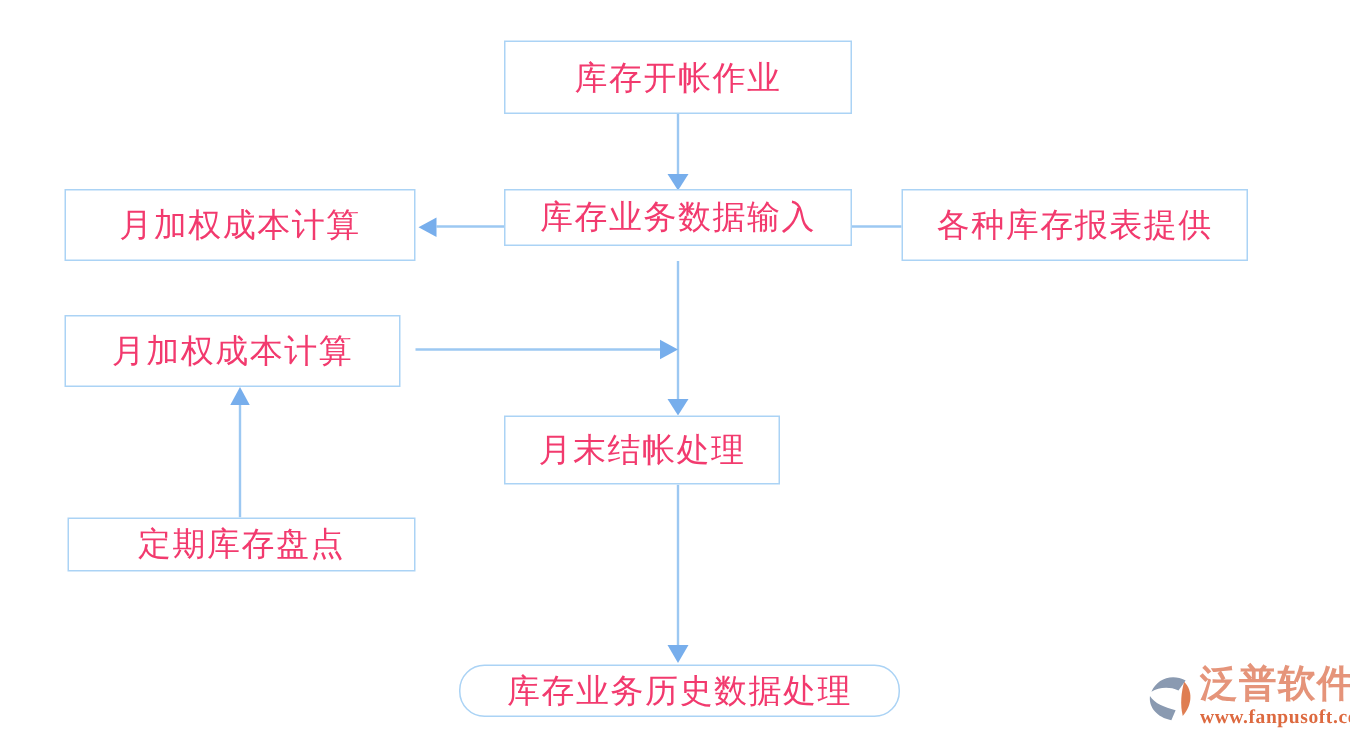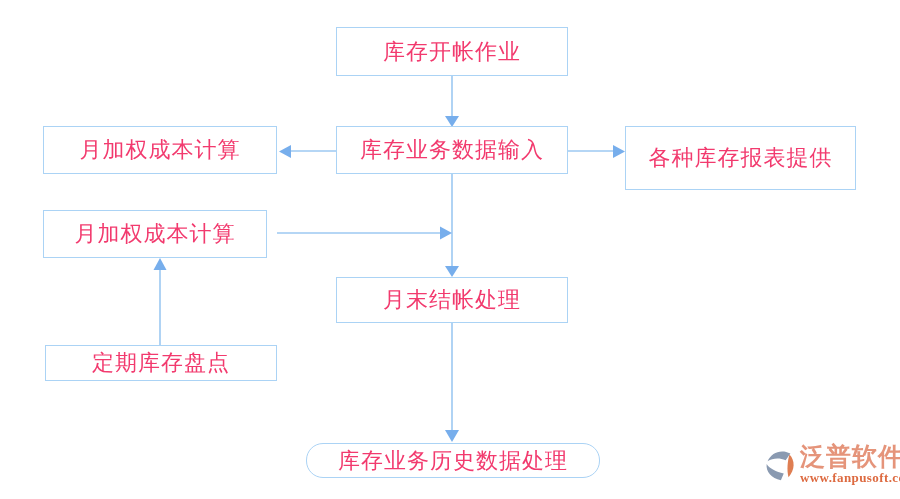--- a/index.html
+++ b/index.html
@@ -16,25 +16,25 @@
     box-sizing:border-box;
     background:#ffffff;
     border:1px solid #abd3f5;
     color:#f23a6e;
     font-size:22px;
     letter-spacing:1px;
     display:flex;align-items:center;justify-content:center;
     white-space:nowrap;
   }
   .n-open     {left:336px; top:27px;   width:232px; height:49px;}
-  .n-input    {left:336px; top:126px; width:232px; height:48px;text-align:center;}
+  .n-input    {left:336px; top:126px; width:232px; height:38px;text-align:center;}
   .n-query    {left:43px;  top:126px; width:234px; height:48px;}
-  .n-report   {left:625px; top:126px; width:231px; height:64px;}
+  .n-report   {left:601px; top:126px; width:231px; height:48px;}
   .n-cost     {left:43px;  top:210px; width:224px; height:48px;}
-  .n-close    {left:336px; top:277px; width:232px; height:46px;}
+  .n-close    {left:336px; top:277px; width:184px; height:46px;}
   .n-stock    {left:45px;  top:345px; width:232px; height:36px;}
   .n-history  {left:306px; top:443px; width:294px; height:35px;border-radius:17px;}
 
   .watermark{
     position:absolute;left:760px;top:444px;
     display:flex;align-items:flex-start;
   }
   .wm-icon{flex:0 0 auto;margin-top:2px;}
   .wm-text{display:flex;flex-direction:column;align-items:flex-start;margin-left:2px;}
   .wm-brand{

